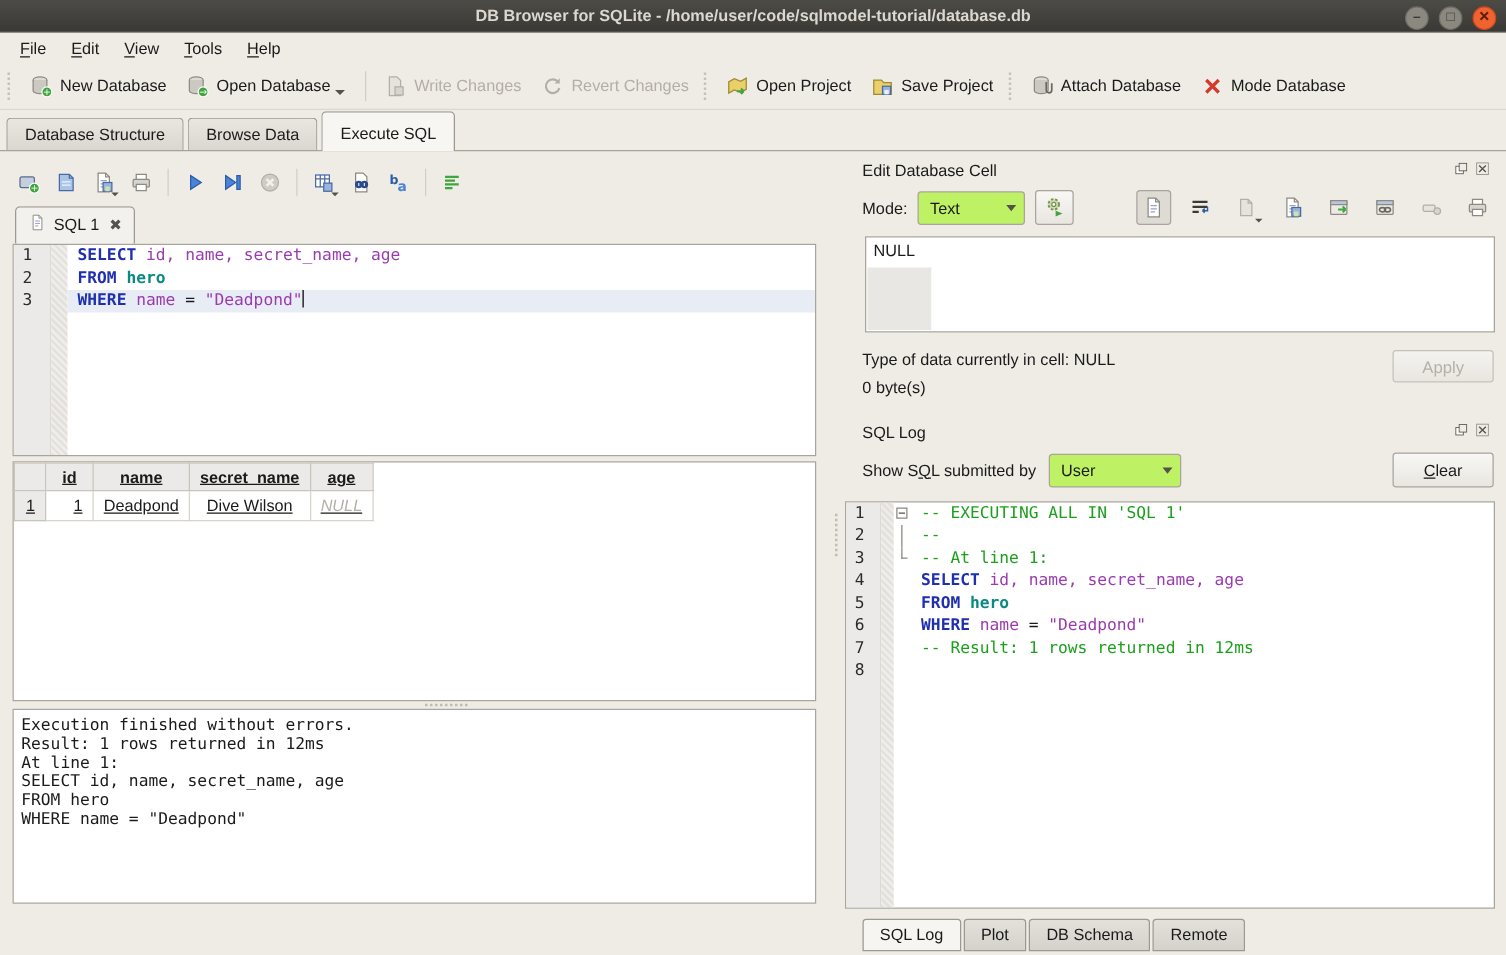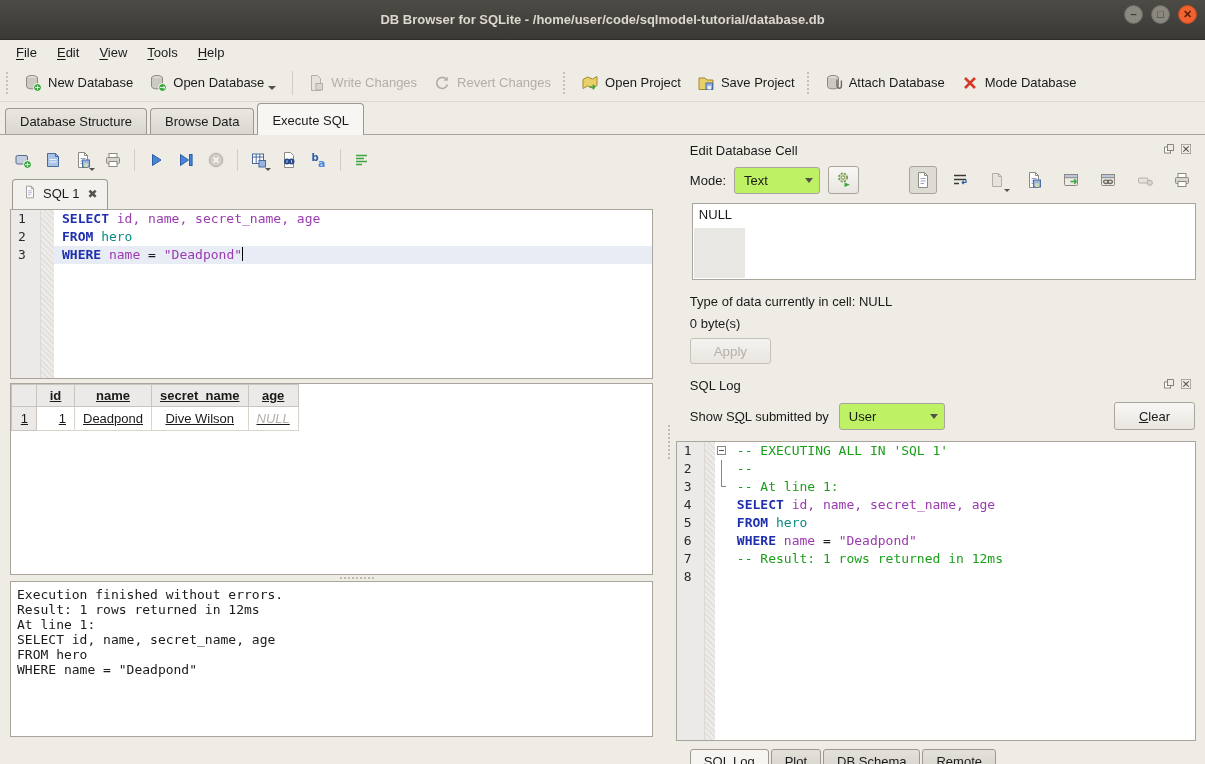--- a/index.html
+++ b/index.html
@@ -1,20 +1,20 @@
 <!DOCTYPE html>
 <html style="--kw: #1f2fae; --fld: #9b3bb0; --str: #9b3bb0; --tbl: #0b8a84; --cmt: #1ca01c;"><head>
 <meta charset="utf-8">
 <style>
   * { box-sizing: border-box; margin: 0; padding: 0; }
   html,body { width:1205px; height:764px; overflow:hidden; }
   body { font-family:"Liberation Sans",sans-serif; font-size:13px; color:#1a1a1a; background:#efece6; position:relative; }
 
   
-  .titlebar { height:40px; background:linear-gradient(#4d4b46,#3a3935); position:relative; display:flex; align-items:center; border-bottom:1px solid #2e2d2a;}
+  .titlebar { height:26px; background:linear-gradient(#4d4b46,#3a3935); position:relative; display:flex; align-items:center; border-bottom:1px solid #2e2d2a;}
   .titlebar .title { position:absolute; left:0; right:0; text-align:center; color:#dcd8cf; font-weight:bold; font-size:13px; }
   .winctl { position:absolute; right:8px; top:5px; display:flex; gap:8px; }
   .wbtn { width:19px; height:19px; border-radius:50%; background:#8b8880; border:1px solid #6e6b64; display:flex; align-items:center; justify-content:center; color:#3a3935; font-size:11px; font-weight:bold; line-height:1; }
   .wbtn.close { background:#f0622f; border-color:#c74b1e; color:#5c1e07; }
 
   
   .menubar { height:24px; display:flex; align-items:center; padding-left:6px; background:#efece6; }
   .menu-item { padding:3px 10px; }
   .menu-item u { text-underline-offset:2px; }
 
@@ -56,21 +56,21 @@
   .editor .gutterbg { position:absolute; top:0; bottom:0; left:0; background:#eceae8; border-right:1px solid #dddad5; }
   .editor .stripbg  { position:absolute; top:0; bottom:0; background:repeating-linear-gradient(45deg,#e4e1dd 0 2px,#efedeb 2px 4px); }
   .cline { display:flex; height:18px; line-height:18px; position:relative; }
   .cline .lnum { text-align:left; padding-left:7px; color:#2b2b2b; z-index:1; }
   .cline .lcode { flex:1; padding-left:8px; white-space:pre; z-index:1; }
   .cline.hl .lcode { background:#e7ecf5; }
   .caret { display:inline-block; width:1px; height:14px; background:#000; vertical-align:-2px; }
   .tk-kw { color:var(--kw); font-weight:bold; }
   .tk-fld { color:var(--fld); }
   .tk-str { color:var(--str); }
-  .tk-tbl { color:var(--tbl); font-weight:normal; }
+  .tk-tbl { color:var(--tbl); font-weight:bold; }
   .tk-cmt { color:var(--cmt); }
   .tk-pln { color:#1a1a1a; }
   .fold { width:14px; position:relative; z-index:1; }
   .fbox { position:absolute; left:2px; top:4px; width:9px; height:9px; border:1px solid #8a8780; background:#fff; }
   .fbox::after { content:""; position:absolute; left:1px; right:1px; top:3px; border-top:1px solid #55524c; }
   .fline { position:absolute; left:6px; top:0; bottom:0; border-left:1px solid #8a8780; }
   .fend { position:absolute; left:6px; top:0; height:9px; width:5px; border-left:1px solid #8a8780; border-bottom:1px solid #8a8780; }
 
   #sql-editor { height:170px; margin-top:0; }
   #log-editor { flex:1; margin-top:3px; }
@@ -97,21 +97,21 @@
   .dbtn { width:13px; height:13px; display:flex; align-items:center; justify-content:center; }
   .mode-row { display:flex; align-items:center; height:34px; padding-left:14px; margin-top:2px; gap:8px; }
   .combo { background:#bef264; border:1px solid #a9a49c; border-radius:3px; height:27px; display:flex; align-items:center; padding:0 6px 0 9px; justify-content:space-between; }
   .combo .carrow { width:0; height:0; border-left:4px solid transparent; border-right:4px solid transparent; border-top:5px solid #55524c; margin-left:10px; }
   .sqbtn { background:linear-gradient(#f8f7f5,#e9e6e0); border:1px solid #a9a49c; border-radius:3px; height:28px; display:flex; align-items:center; justify-content:center; }
   .cell-icons { display:flex; align-items:center; gap:9px; margin-left:42px; }
   .cell-icons .ibtn { width:28px; height:28px; }
   .cell-icons .ibtn.sel { background:#dedbd4; border:1px solid #a9a49c; border-radius:3px; }
   .cell-editor { margin:6px 0 0 16px; height:77px; background:#fff; border:1px solid #a9a49c; position:relative; padding:3px 6px; font-size:13px; }
   .cell-gutter { position:absolute; left:1px; top:24px; bottom:1px; width:51px; background:#e9e7e3; }
-  .info-row { display:flex; margin:14px 0 0 14px; align-items:flex-start;flex-direction:column; }
+  .info-row { display:flex; margin:14px 0 0 14px; align-items:flex-start; }
   .info-col { flex:1; }
   .info-col div { margin-bottom:7px; }
   .apply-btn { width:81px; height:26px; background:linear-gradient(#f4f3f0,#e9e6e0); border:1px solid #c5c1b9; border-radius:3px; color:#b5b1a9; margin-right:1px; }
   .filter-row { display:flex; align-items:center; margin:6px 0 8px 14px; }
   .filter-row .combo { width:106px; margin-left:10px; }
   .clear-btn { width:81px; height:28px; background:linear-gradient(#f8f7f5,#e9e6e0); border:1px solid #a9a49c; border-radius:3px; margin-left:auto; margin-right:1px; font-size:13px; color:#1a1a1a; }
   .dock-tabs { display:flex; height:27px; padding-left:14px; margin-top:8px; align-items:flex-start; }
   .dtab { padding:4px 13px 5px; border:1px solid #9d9890; border-radius:3px 3px 0 0; background:linear-gradient(#e4e1db,#d5d1cb); margin-right:2px; }
   .dtab.active { background:#f6f5f2; }
 </style>

